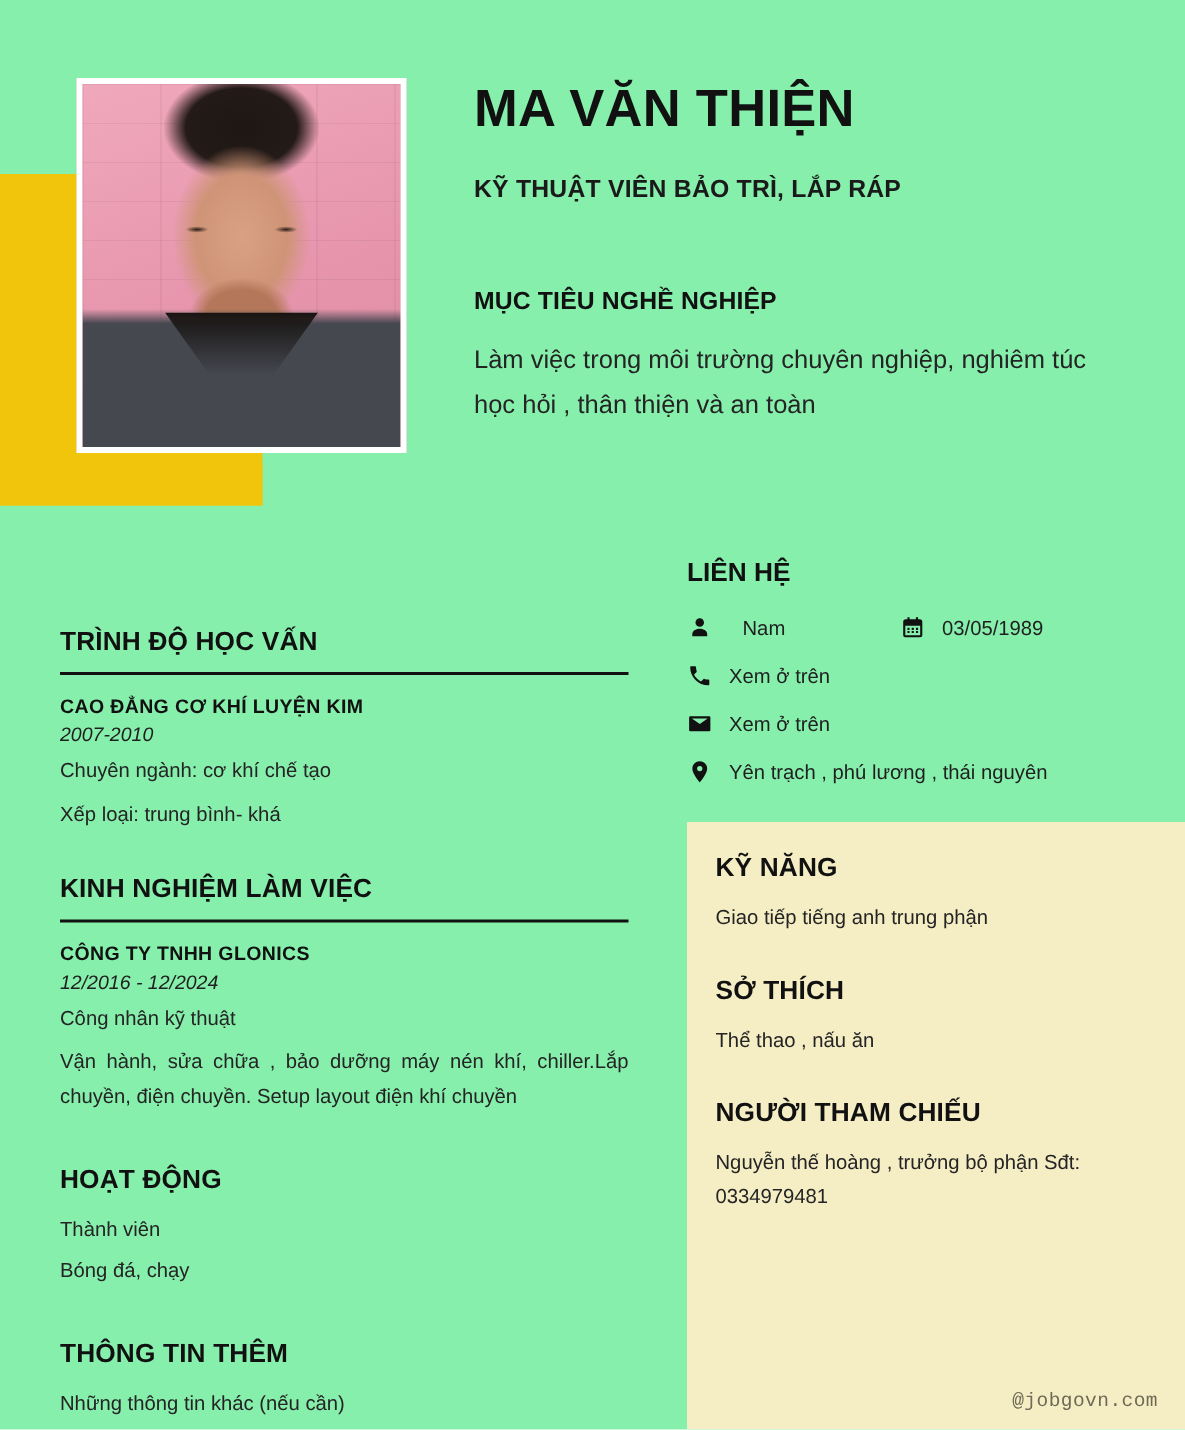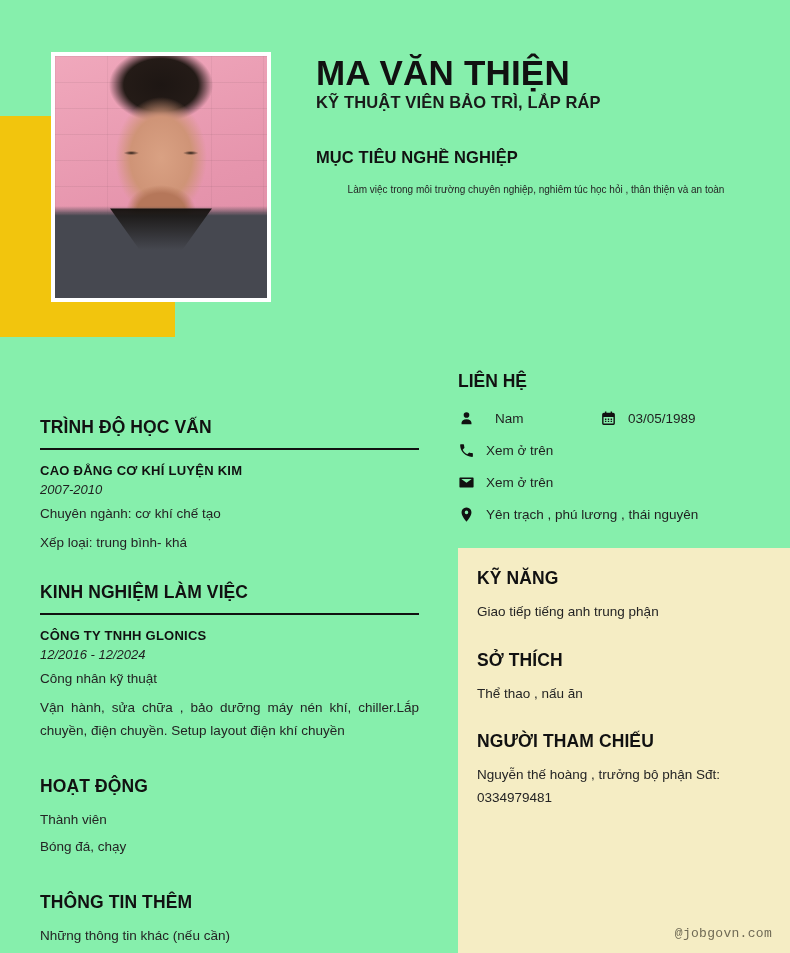--- a/index.html
+++ b/index.html
@@ -88,39 +88,38 @@
     z-index: 4;
   }
   .name {
     font-size: 35px;
     font-weight: 700;
     letter-spacing: 0.2px;
     line-height: 1.18;
     color: #111111;
   }
   .job-title {
-    margin-top: 0;
+    margin-top: 24px;
     font-size: 16.5px;
     font-weight: 700;
     letter-spacing: 0.15px;
     color: #1a1a1a;
   }
   .objective-title {
-    margin-top: 36px;
+    margin-top: 56px;
     font-size: 16.5px;
     font-weight: 700;
     letter-spacing: 0.1px;
     color: #111111;
   }
   .objective-text {
     margin-top: 14px;
-    font-size: 10px;
+    font-size: 17px;
     line-height: 1.72;
     color: #242424;
-    text-align: center;
   }
 
   
   .col-left {
     position: absolute;
     left: 40px; top: 373px;
     width: 379px;
     z-index: 4;
     margin-top: 44px;
   }

